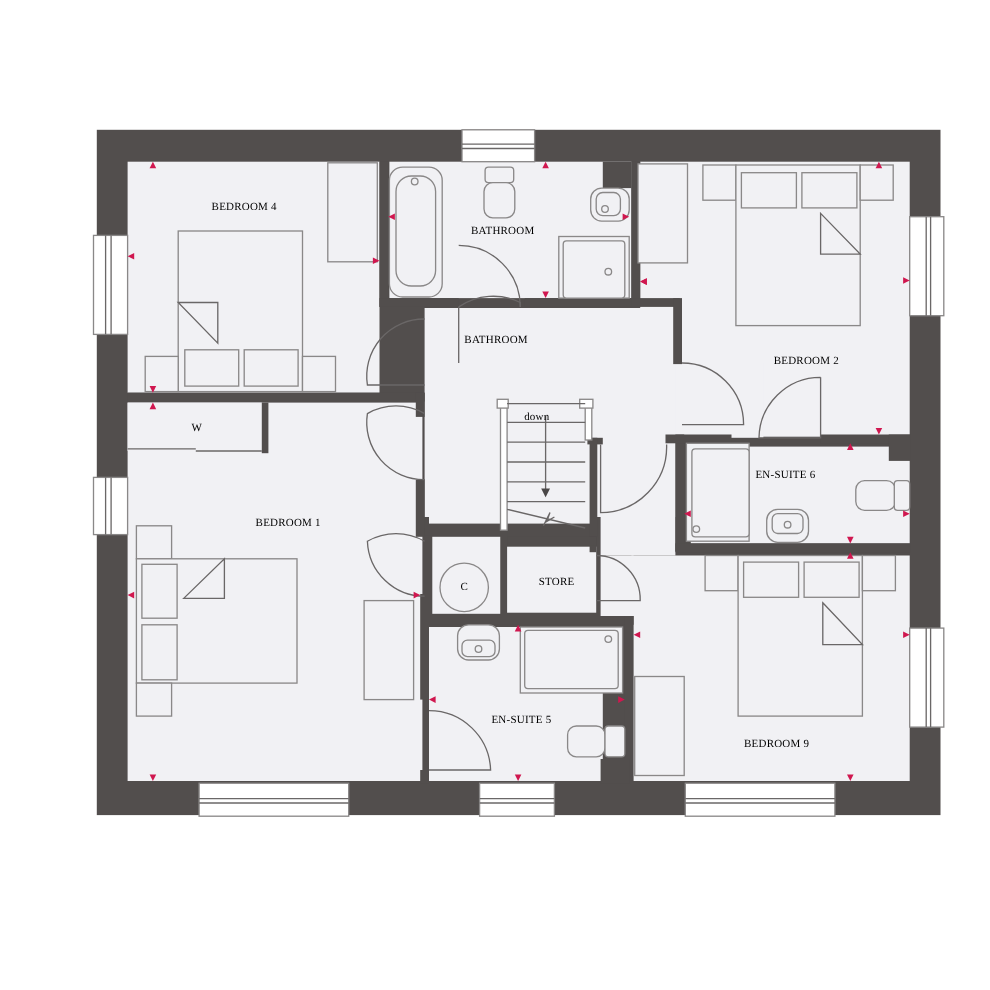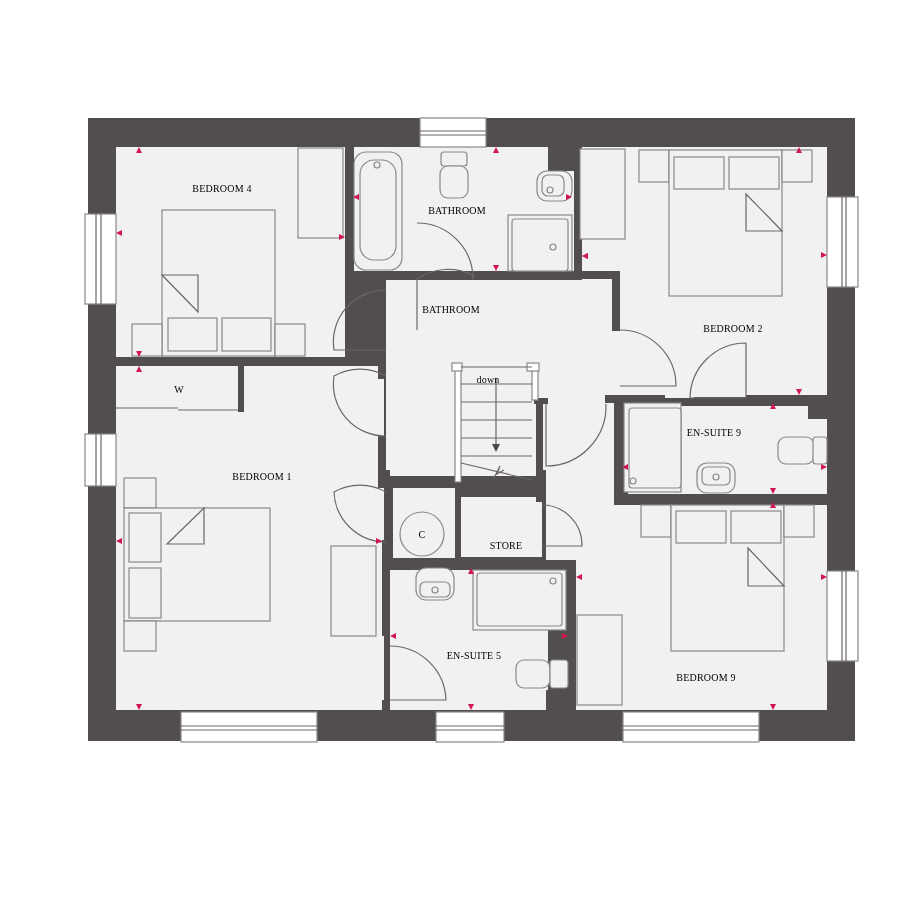--- a/index.html
+++ b/index.html
@@ -230,17 +230,17 @@
   </g>
 </svg>
 
 <div class="lbl" style="left:222px;top:188px;">BEDROOM 4</div>
 <div class="lbl" style="left:457px;top:210px;">BATHROOM</div>
 <div class="lbl" style="left:733px;top:328px;">BEDROOM 2</div>
 <div class="lbl" style="left:451px;top:309px;">BATHROOM</div>
 <div class="lbl" style="left:488px;top:346px;margin-top:33px;">down</div>
 <div class="lbl" style="left:179px;top:389px;">W</div>
 <div class="lbl" style="left:262px;top:476px;">BEDROOM 1</div>
-<div class="lbl" style="left:714px;top:432px;">EN-SUITE 9</div>
+<div class="lbl" style="left:714px;top:432px;">EN-SUITE 6</div>
 <div class="lbl" style="left:422px;top:534px;">C</div>
-<div class="lbl" style="left:506px;top:529px;margin-top:16px;">STORE</div>
+<div class="lbl" style="left:506px;top:529px;">STORE</div>
 <div class="lbl" style="left:474px;top:655px;">EN-SUITE 5</div>
 <div class="lbl" style="left:706px;top:677px;">BEDROOM 9</div>
 
 </body></html>

